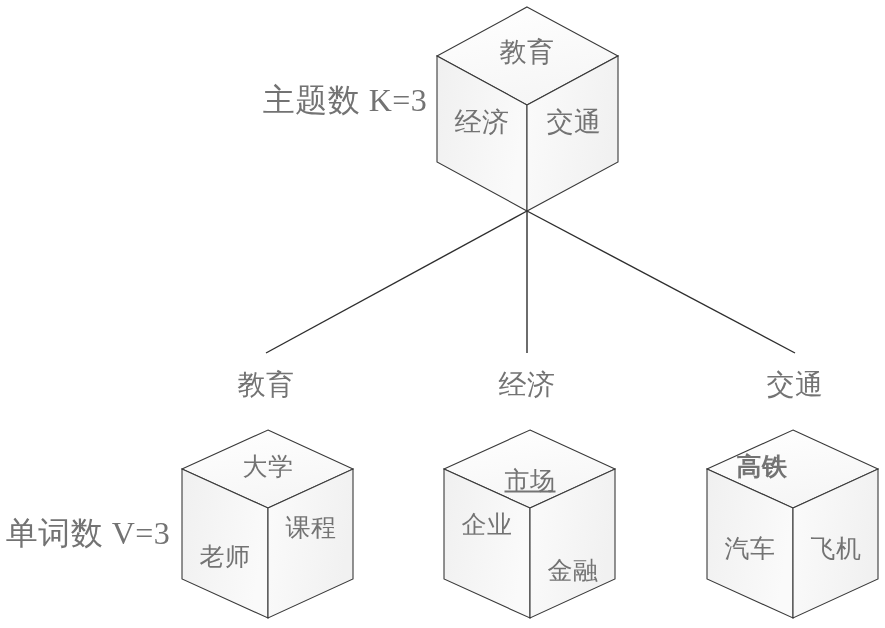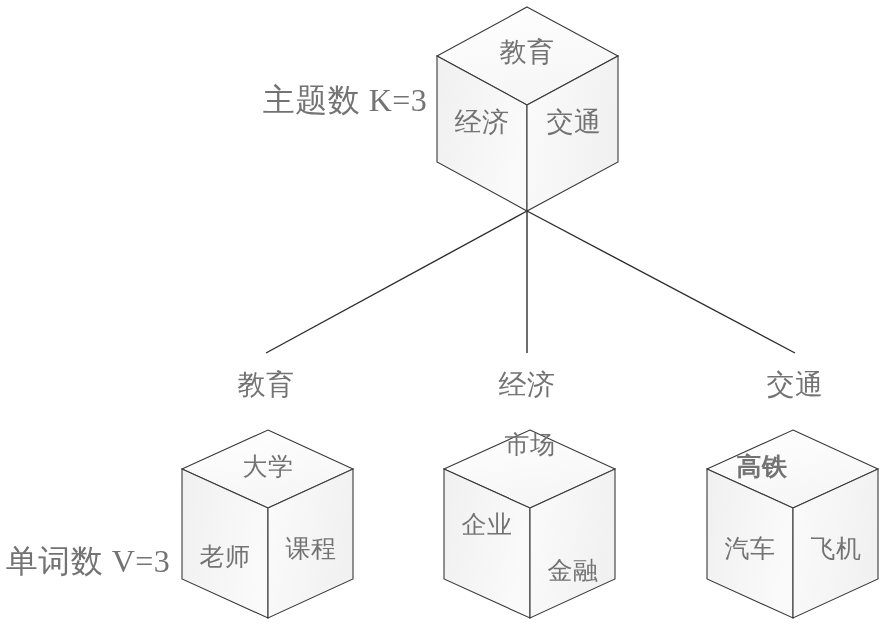--- a/index.html
+++ b/index.html
@@ -111,35 +111,35 @@
 
     <g>
       <polygon class="cube-face" fill="url(#gradTop)" points="793,430 878,469 793,508 707,469"></polygon>
       <polygon class="cube-face" fill="url(#gradLeft)" points="707,469 793,508 793,618 707,579"></polygon>
       <polygon class="cube-face" fill="url(#gradRight)" points="793,508 878,469 878,579 793,618"></polygon>
     </g>
   </svg>
 
   <div class="txt side-label" style="left:345px; top:100px;">主题数 K=3</div>
 
-  <div class="txt side-label" style="left:88px; top:533px;margin-top:28px;">单词数 V=3</div>
+  <div class="txt side-label" style="left:88px; top:533px;">单词数 V=3</div>
 
   <div class="txt cube-label" style="left:527px; top:52px;">教育</div>
   <div class="txt cube-label" style="left:482px; top:122px;">经济</div>
   <div class="txt cube-label" style="left:574px; top:122px;">交通</div>
 
   <div class="txt branch-label" style="left:266px; top:385px;">教育</div>
   <div class="txt branch-label" style="left:527px; top:385px;">经济</div>
   <div class="txt branch-label" style="left:795px; top:385px;">交通</div>
 
   <div class="txt cube-label-small" style="left:268px; top:466px;">大学</div>
   <div class="txt cube-label-small" style="left:225px; top:556px;">老师</div>
-  <div class="txt cube-label-small" style="left:311px; top:548px;">课程</div>
+  <div class="txt cube-label-small" style="left:311px; top:527px;">课程</div>
 
-  <div class="txt cube-label-small" style="left:530px; top:444px;">市场</div>
+  <div class="txt cube-label-small" style="left:530px; top:480px;text-decoration:underline;">市场</div>
   <div class="txt cube-label-small" style="left:487px; top:524px;">企业</div>
   <div class="txt cube-label-small" style="left:573px; top:548px;margin-top:22px;">金融</div>
 
   <div class="txt cube-label-small" style="left:762px; top:466px;font-weight:bold;">高铁</div>
   <div class="txt cube-label-small" style="left:750px; top:548px;">汽车</div>
   <div class="txt cube-label-small" style="left:836px; top:548px;">飞机</div>
 
 </div>
 
 </body></html>

